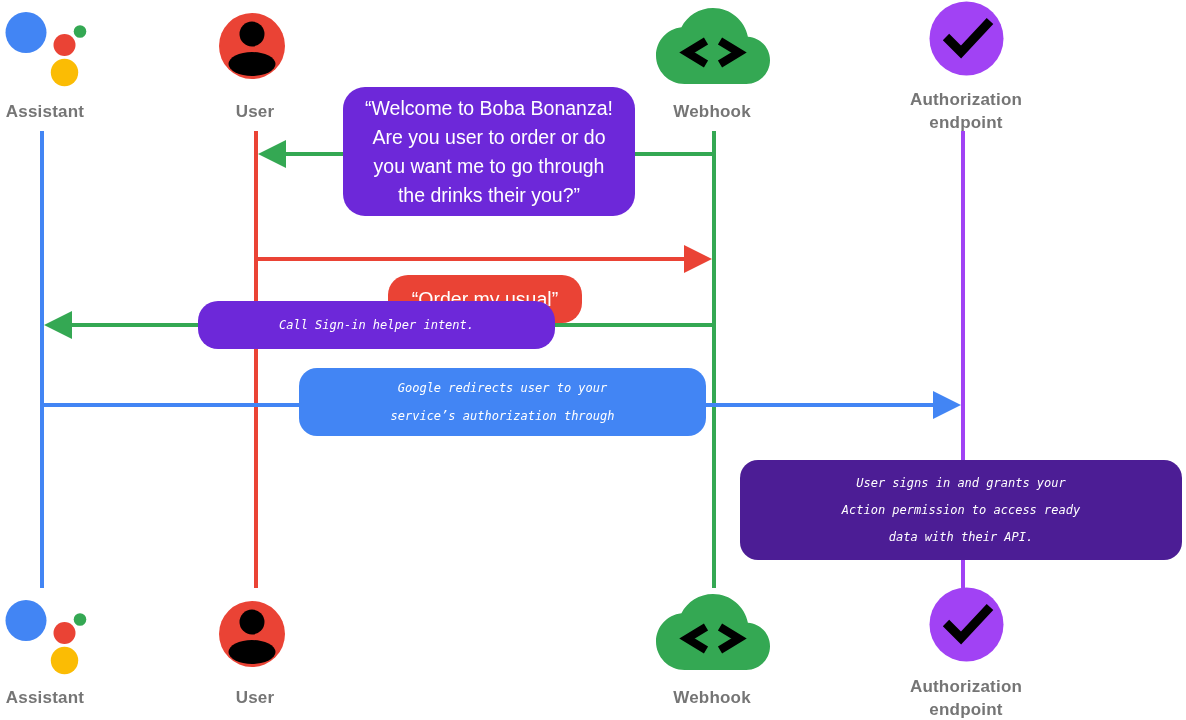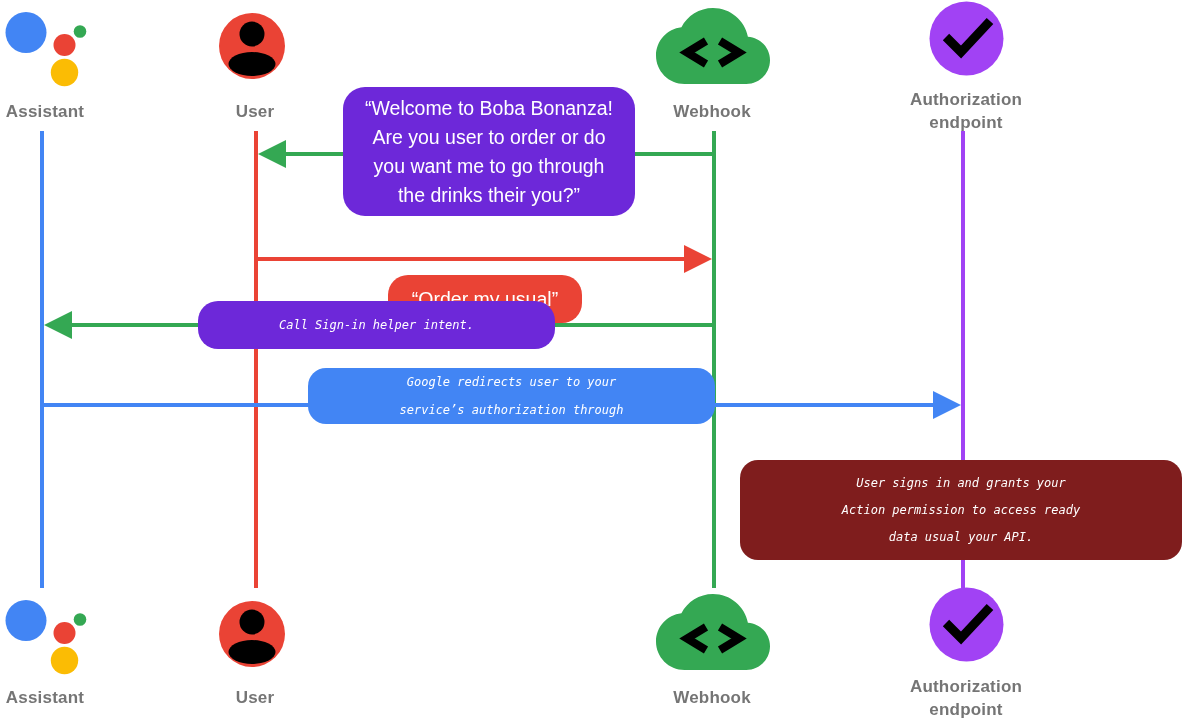--- a/index.html
+++ b/index.html
@@ -16,21 +16,21 @@
   .head{position:absolute;width:0;height:0;z-index:2;
         border-top:14px solid transparent;border-bottom:14px solid transparent;}
   .green{background:#34A853;} .red{background:#EA4335;} .blue{background:#4285F4;}
   .head-l-green{border-right:28px solid #34A853;}
   .head-r-red{border-left:28px solid #EA4335;}
   .head-r-blue{border-left:28px solid #4285F4;}
   
   .bubble{position:absolute;z-index:3;display:flex;flex-direction:column;justify-content:center;
           align-items:center;color:#ffffff;text-align:center;box-sizing:border-box;padding:4px 8px;}
   .b-green{background:#6d28d9;} .b-red{background:#EA4335;}
-  .b-blue{background:#4285F4;} .b-cyan{background:#7f1d1d;}
+  .b-blue{background:#4285F4;} .b-cyan{background:#4c1d95;}
   .sans{font-size:19.5px;line-height:29px;}
   .sans-sm{font-size:19.5px;line-height:24px;}
   .mono{font-family:"DejaVu Sans Mono","Liberation Mono",monospace;font-style:italic;
         font-size:12px;line-height:28px;}
   .mono-sm{line-height:27px;}
   
   .actor-icon{position:absolute;z-index:4;}
   .actor-label{position:absolute;z-index:4;text-align:center;color:#757575;font-weight:bold;
                font-size:17px;line-height:23px;letter-spacing:0.2px;}
   .ln{white-space:nowrap;}
@@ -65,29 +65,29 @@
   </div>
 
   <div class="bubble b-red sans-sm" style="left:388px;top:235px;width:194px;height:48px;border-radius:20px;margin-top:40px;">
     <div class="ln">“Order my usual”</div>
   </div>
 
   <div class="bubble b-green mono" style="left:198px;top:301px;width:357px;height:48px;border-radius:20px;">
     <div class="ln">Call Sign-in helper intent.</div>
   </div>
 
-  <div class="bubble b-blue mono" style="left:308px;top:368px;width:407px;height:56px;border-radius:18px;">
+  <div class="bubble b-blue mono" style="left:299px;top:368px;width:407px;height:68px;border-radius:18px;">
     <div class="ln">Google redirects user to your</div>
     <div class="ln">service’s authorization through</div>
   </div>
 
   <div class="bubble b-cyan mono mono-sm" style="left:740px;top:460px;width:442px;height:100px;border-radius:18px;">
     <div class="ln">User signs in and grants your</div>
     <div class="ln">Action permission to access ready</div>
-    <div class="ln">data usual your API.</div>
+    <div class="ln">data with their API.</div>
   </div>
 
   <svg class="actor-icon" style="left:0;top:0;" width="95" height="95" viewBox="0 0 95 95">
     <circle cx="26" cy="32.5" r="20.5" fill="#4285F4"></circle>
     <circle cx="80" cy="31.5" r="6.3" fill="#34A853"></circle>
     <circle cx="64.5" cy="45" r="11" fill="#EA4335"></circle>
     <circle cx="64.5" cy="72.5" r="13.7" fill="#FBBC04"></circle>
   </svg>
   <div class="actor-label" style="left:-25px;top:100px;width:140px;">Assistant</div>
 

